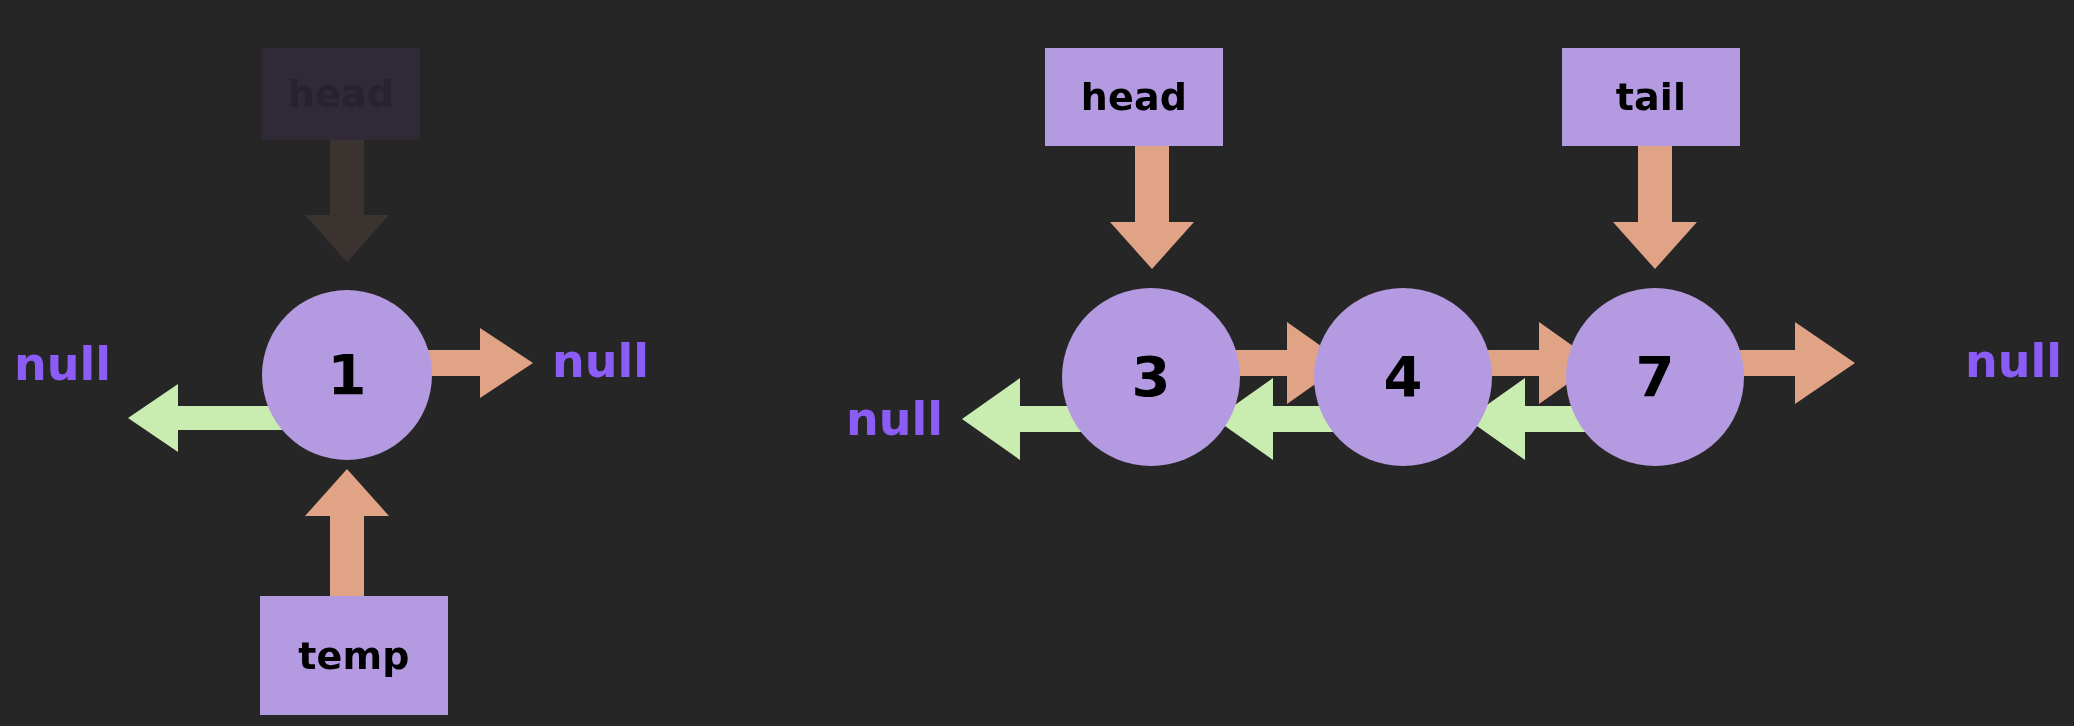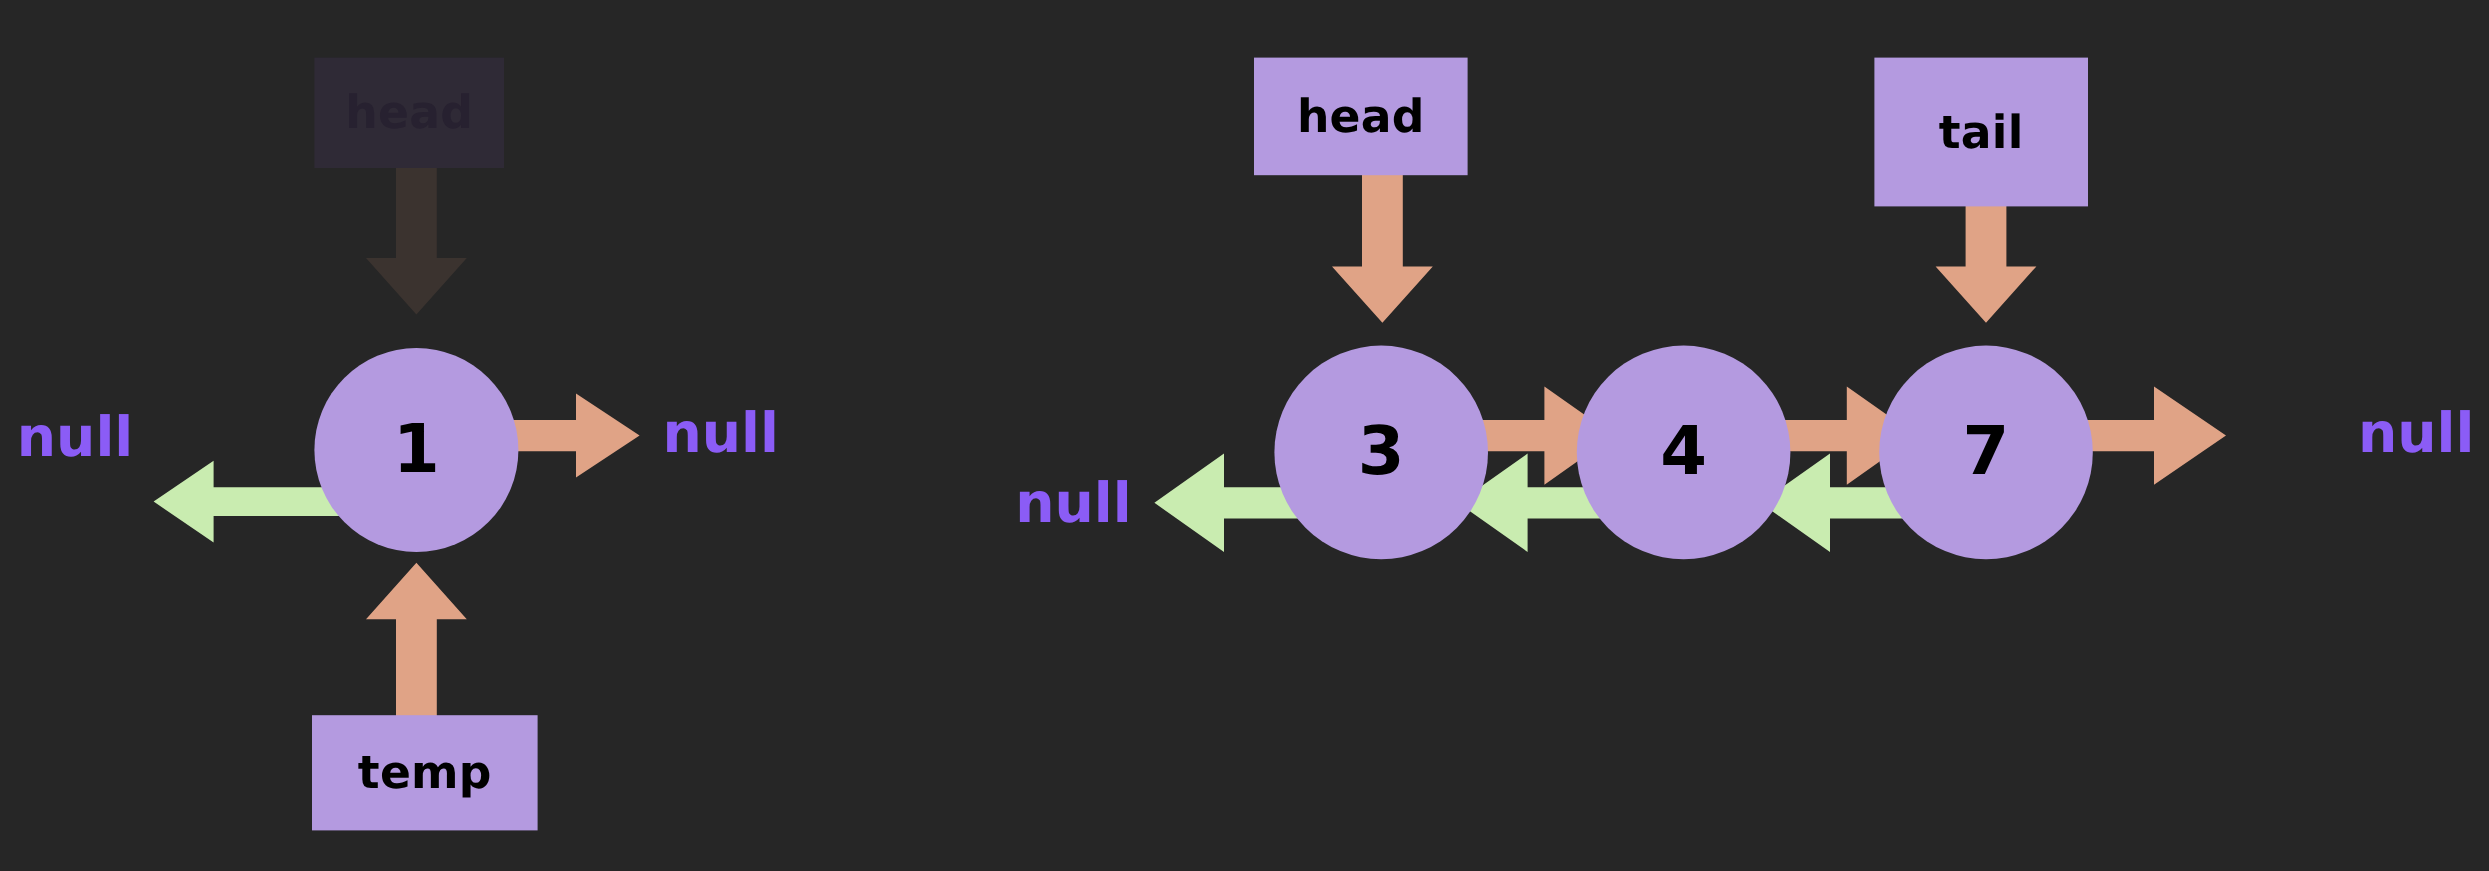--- a/index.html
+++ b/index.html
@@ -128,33 +128,33 @@
   </svg>
 
   <div class="ptr-box faded" style="left:262px; top:48px; width:158px; height:92px;">
     <span>head</span>
   </div>
 
   <div class="node" style="left:262px; top:290px; width:170px; height:170px;">
     <span>1</span>
   </div>
 
-  <div class="ptr-box" style="left:260px; top:596px; width:188px; height:96px;">
+  <div class="ptr-box" style="left:260px; top:596px; width:188px; height:119px;">
     <span>temp</span>
   </div>
 
   <div class="null-label" style="left:14px; top:341px;">null</div>
 
   <div class="null-label" style="left:552px; top:338px;">null</div>
 
   <div class="ptr-box" style="left:1045px; top:48px; width:178px; height:98px;">
     <span>head</span>
   </div>
 
-  <div class="ptr-box" style="left:1562px; top:48px; width:178px; height:124px;">
+  <div class="ptr-box" style="left:1562px; top:48px; width:178px; height:98px;">
     <span>tail</span>
   </div>
 
   <div class="node" style="left:1062px; top:288px; width:178px; height:178px;">
     <span>3</span>
   </div>
 
   <div class="node" style="left:1314px; top:288px; width:178px; height:178px;">
     <span>4</span>
   </div>

